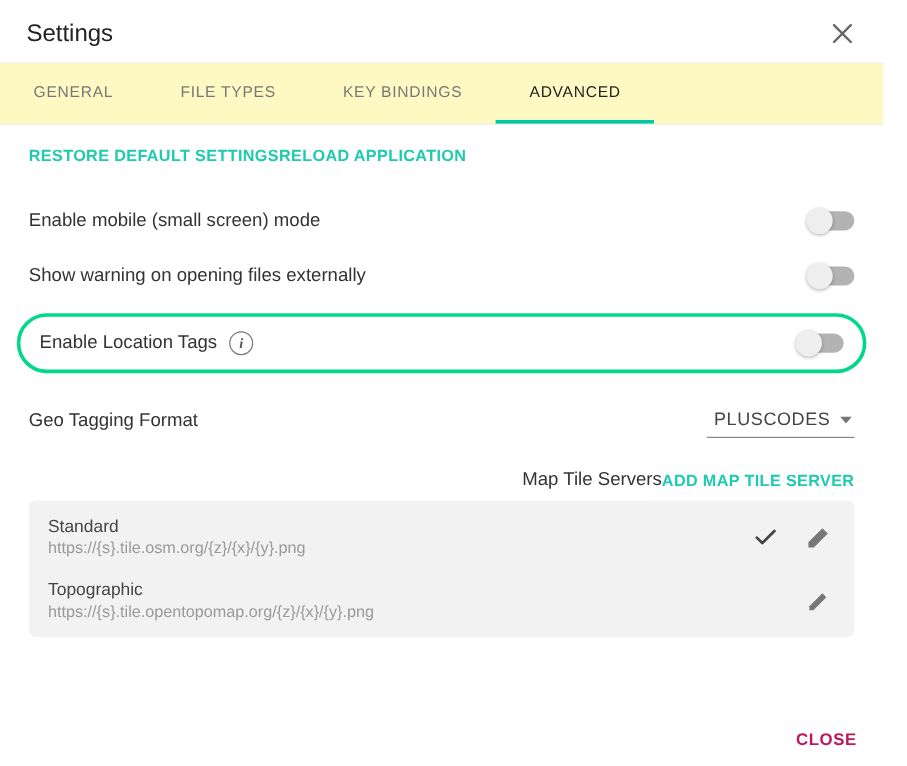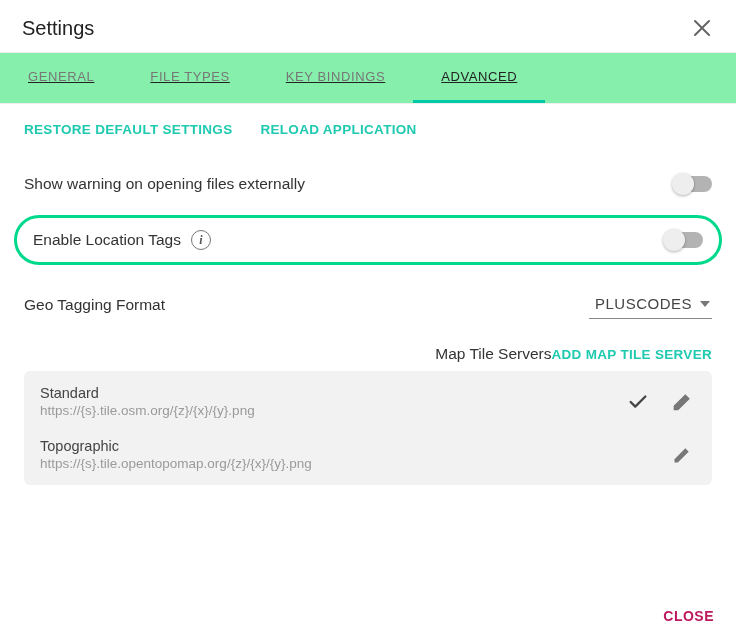--- a/index.html
+++ b/index.html
@@ -30,24 +30,23 @@
     color: #222;
   }
   .close-x {
     width: 24px; height: 24px;
     cursor: pointer;
     color: #666;
     display: flex; align-items: center; justify-content: center;
   }
   .tabs {
     display: flex;
-    background: #86efac;
+    background: #fef9c3;
     border-top: 1px solid #eee;
     border-bottom: 1px solid #eee;
-    text-decoration: underline;
   }
   .tab {
     padding: 16px 28px;
     font-size: 13px;
     font-weight: 500;
     letter-spacing: 0.6px;
     color: #777;
     cursor: pointer;
     border-bottom: 3px solid transparent;
   }
@@ -56,21 +55,21 @@
     border-bottom-color: #00c9a7;
   }
   .content {
     flex: 1;
     padding: 18px 24px 0 24px;
     overflow-y: auto;
     color: #333;
   }
   .top-links {
     display: flex;
-    gap: 28px;
+    gap: 0;
     margin-bottom: 24px;
   }
   .link-btn {
     font-size: 13.5px;
     font-weight: 600;
     letter-spacing: 0.3px;
     color: #1fcab0;
     cursor: pointer;
   }
   .setting-row {
@@ -212,20 +211,26 @@
     <div style="flex:1"></div>
   </div>
 
   <div class="content">
 
     <div class="top-links">
       <span class="link-btn">RESTORE DEFAULT SETTINGS</span>
       <span class="link-btn">RELOAD APPLICATION</span>
     </div>
 
+    <div class="setting-row">
+      <div class="setting-label">
+        <span>Enable mobile (small screen) mode</span>
+      </div>
+      <div class="switch"></div>
+    </div>
 
     <div class="setting-row">
       <div class="setting-label">
         <span>Show warning on opening files externally</span>
       </div>
       <div class="switch"></div>
     </div>
 
     <div class="setting-row highlight">
       <div class="setting-label">

